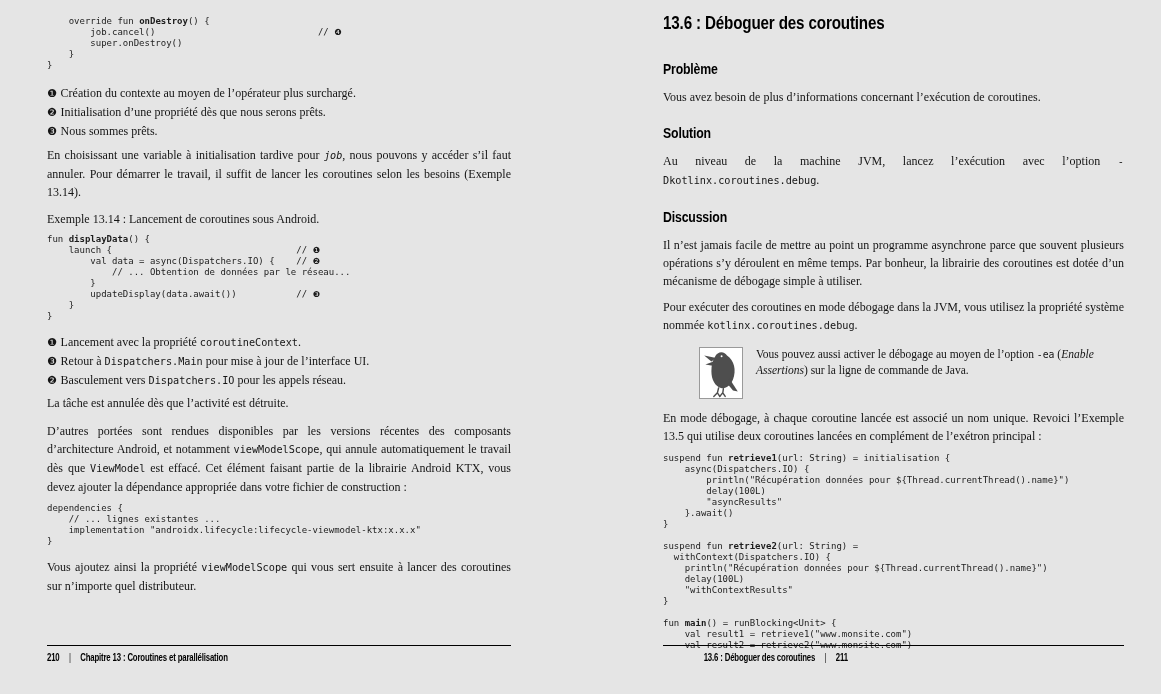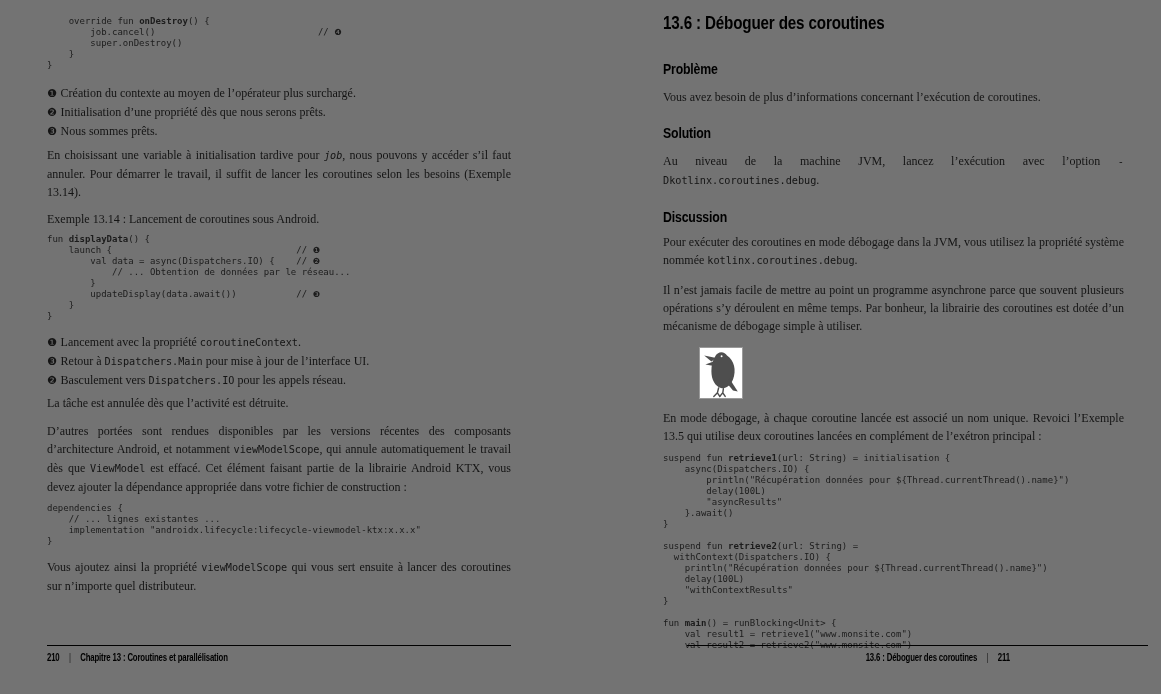--- a/index.html
+++ b/index.html
@@ -1,18 +1,18 @@
 <!DOCTYPE html>
 <html lang="fr"><head>
 <meta charset="utf-8">
 <style>
   * { margin:0; padding:0; box-sizing:border-box; }
   html,body { background:#ffffff; }
   body { width:1161px; height:694px; font-family:"Liberation Serif", serif; color:#141414; }
-  .spread { position:relative; width:1161px; height:694px; background:#737373; overflow:hidden; }
+  .spread { position:relative; width:1161px; height:694px; background:#e5e5e5; overflow:hidden; }
   .col { position:absolute; top:0; }
   .col-left  { left:47px;  width:464px; }
   .col-right { left:663px; width:461px; }
 
   pre.code { font-family:"DejaVu Sans Mono", monospace; font-size:9px; line-height:11px;
              white-space:pre; color:#1c1c1c; }
   .run-b  { font-weight:bold; }
   .run-g  { font-family:"DejaVu Sans", sans-serif; font-size:0.93em; }
   .run-c  { font-family:"DejaVu Sans Mono", monospace; font-size:0.85em; }
   .run-i  { font-style:italic; }
@@ -33,21 +33,21 @@
 
   .note { display:flex; margin-top:12px; align-items:flex-start; }
   .bird-frame { flex:0 0 auto; width:44px; height:52px; border:1px solid #9a9a9a;
                 margin-left:36px; display:flex; align-items:center; justify-content:center;
                 overflow:visible; background:#fff; }
   .note-text { font-size:11.5px; line-height:15.5px; margin-left:13px; width:372px; text-align:left; }
 
   .footer { position:absolute; top:645px; border-top:1.5px solid #000; padding-top:6px;
             font-family:"Liberation Sans", sans-serif; font-weight:bold; font-size:10px; color:#000; }
   .footer-left  { left:47px;  width:464px; }
-  .footer-right { left:687px; width:461px; text-align:center; }
+  .footer-right { left:663px; width:461px; text-align:left; }
   .footer-inner { display:inline-block; letter-spacing:-0.2px; }
   .fi-left  { transform:scaleX(0.78); transform-origin:left top; }
   .fi-right { transform:scaleX(0.78); transform-origin:right top; }
   .f-sep { font-weight:normal; margin:0 12px; color:#222; }
 </style>
 </head>
 <body>
 
 <div class="spread">
 
@@ -96,39 +96,40 @@
   <div class="col col-right">
     <h1 class="mt12">13.6 : Déboguer des coroutines</h1>
 
     <h2 class="mt26">Problème</h2>
     <p class="body mt9"><span>Vous avez besoin de plus d’informations concernant l’exécution de coroutines.</span></p>
 
     <h2 class="mt18">Solution</h2>
     <p class="body mt9"><span>Au niveau de la machine JVM, lancez l’exécution avec l’option </span><span class="run-c">-Dkotlinx.coroutines.debug</span><span>.</span></p>
 
     <h2 class="mt18">Discussion</h2>
+    <p class="body mt9"><span>Il n’est jamais facile de mettre au point un programme asynchrone parce que souvent plusieurs opérations s’y déroulent en même temps. Par bonheur, la librairie des coroutines est dotée d’un mécanisme de débogage simple à utiliser.</span></p>
     <p class="body mt8"><span>Pour exécuter des coroutines en mode débogage dans la JVM, vous utilisez la propriété système nommée </span><span class="run-c">kotlinx.coroutines.debug</span><span>.</span></p>
-    <p class="body mt9"><span>Il n’est jamais facile de mettre au point un programme asynchrone parce que souvent plusieurs opérations s’y déroulent en même temps. Par bonheur, la librairie des coroutines est dotée d’un mécanisme de débogage simple à utiliser.</span></p>
 
     <div class="note">
       <div class="bird-frame">
         <svg viewBox="0 0 60 82" width="36" height="50" aria-hidden="true">
           <g fill="#4e4e4e">
             <polygon points="2,12 22,16 14,22"></polygon>
             <polygon points="4,27 22,20 16,29"></polygon>
             <path d="M20 14 C24 4 36 4 40 12 C52 20 56 36 50 52 C46 62 38 68 30 66 C20 63 14 52 14 38 C14 28 16 20 20 14 Z"></path>
             <path d="M44 50 L58 72 L50 70 L40 58 Z"></path>
           </g>
           <circle cx="31" cy="13" r="1.6" fill="#ffffff"></circle>
           <g stroke="#4e4e4e" stroke-width="2.4" fill="none" stroke-linecap="round">
             <path d="M26 66 L24 74 M24 74 L18 80 M24 74 L28 80"></path>
             <path d="M34 67 L33 74 M33 74 L28 80 M33 74 L37 80"></path>
           </g>
         </svg>
       </div>
+      <div class="note-text"><span>Vous pouvez aussi activer le débogage au moyen de l’option </span><span class="run-c">-ea</span><span> (</span><span class="run-i">Enable Assertions</span><span>) sur la ligne de commande de Java.</span></div>
     </div>
 
     <p class="body mt10"><span>En mode débogage, à chaque coroutine lancée est associé un nom unique. Revoici l’Exemple 13.5 qui utilise deux coroutines lancées en complément de l’exétron principal :</span></p>
 
     <pre class="code mt8"><span>suspend fun </span><span class="run-b">retrieve1</span><span>(url: String) = initialisation {</span>
 <span>    async(Dispatchers.IO) {</span>
 <span>        println("Récupération données pour ${Thread.currentThread().name}")</span>
 <span>        delay(100L)</span>
 <span>        "asyncResults"</span>
 <span>    }.await()</span>

